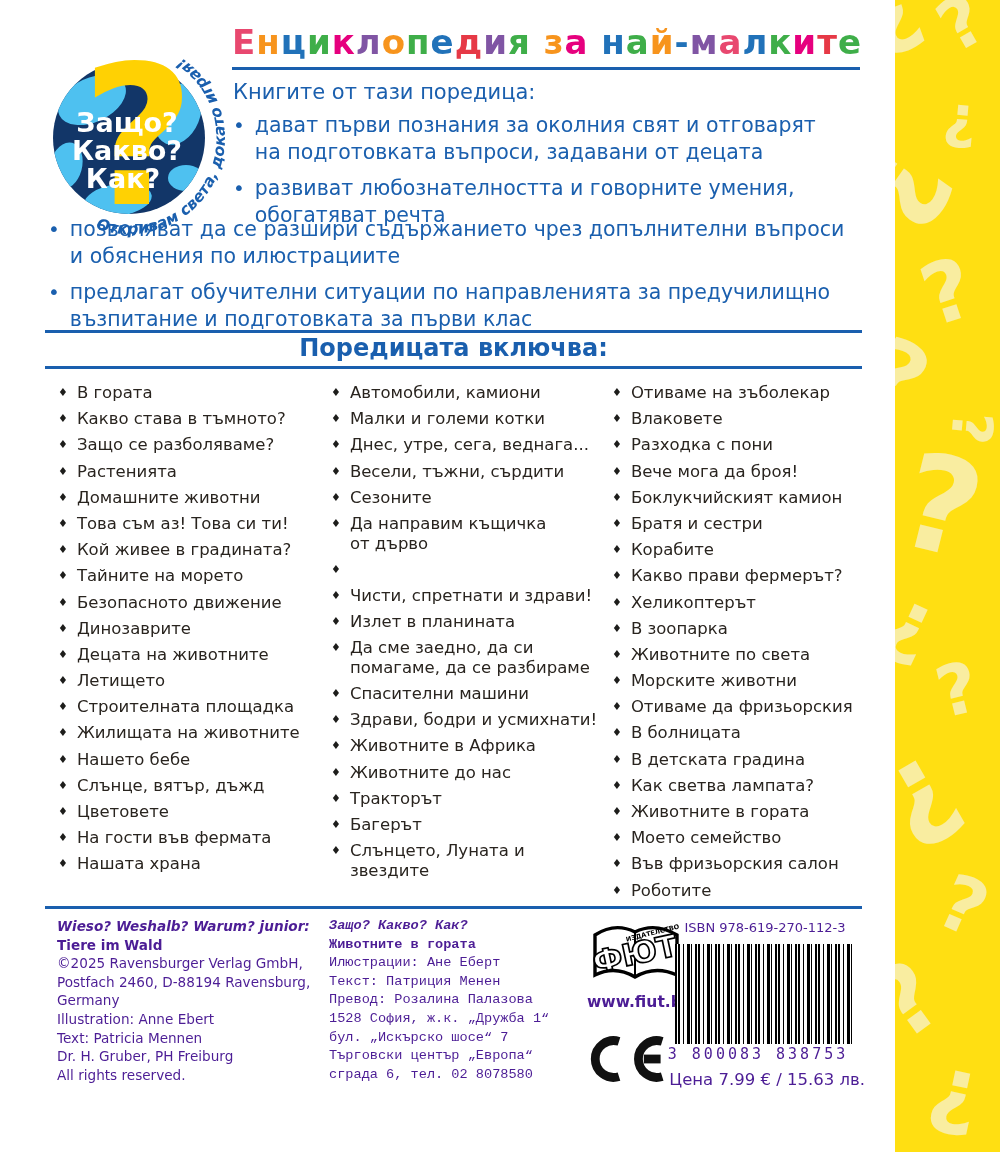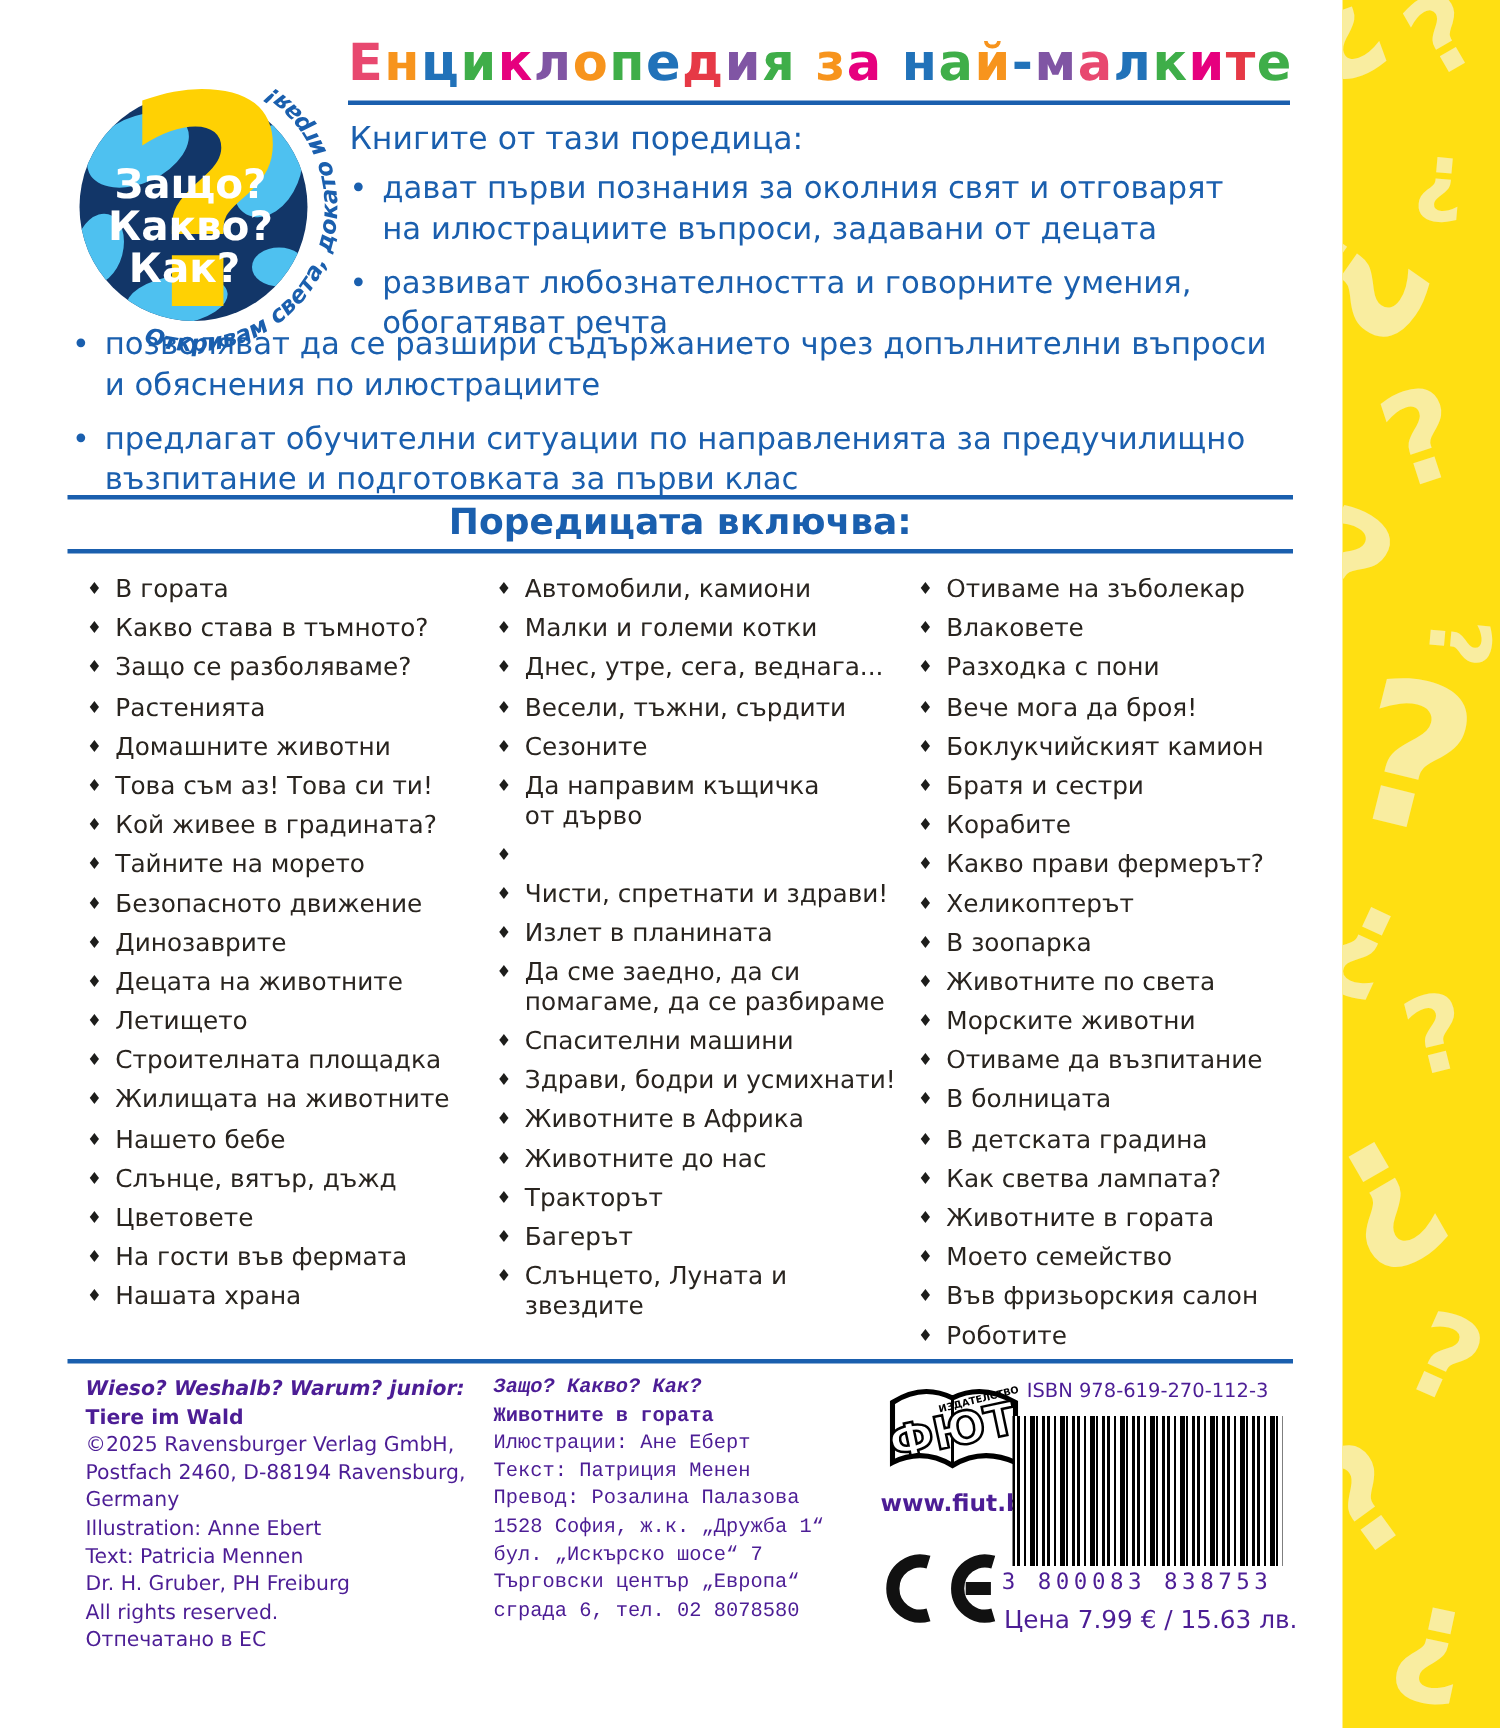--- a/index.html
+++ b/index.html
@@ -106,21 +106,21 @@
 </div>
 
 <div class="title"><span style="color: rgb(232, 72, 111);">Е</span><span style="color: rgb(247, 148, 29);">н</span><span style="color: rgb(33, 114, 185);">ц</span><span style="color: rgb(63, 174, 73);">и</span><span style="color: rgb(230, 0, 126);">к</span><span style="color: rgb(128, 85, 164);">л</span><span style="color: rgb(247, 148, 29);">о</span><span style="color: rgb(63, 174, 73);">п</span><span style="color: rgb(33, 114, 185);">е</span><span style="color: rgb(230, 57, 70);">д</span><span style="color: rgb(128, 85, 164);">и</span><span style="color: rgb(63, 174, 73);">я</span><span style="color: rgb(0, 0, 0);"> </span><span style="color: rgb(247, 148, 29);">з</span><span style="color: rgb(230, 0, 126);">а</span><span style="color: rgb(0, 0, 0);"> </span><span style="color: rgb(33, 114, 185);">н</span><span style="color: rgb(63, 174, 73);">а</span><span style="color: rgb(247, 148, 29);">й</span><span style="color: rgb(33, 114, 185);">-</span><span style="color: rgb(128, 85, 164);">м</span><span style="color: rgb(232, 72, 111);">а</span><span style="color: rgb(33, 114, 185);">л</span><span style="color: rgb(63, 174, 73);">к</span><span style="color: rgb(230, 0, 126);">и</span><span style="color: rgb(230, 57, 70);">т</span><span style="color: rgb(63, 174, 73);">е</span></div>
 <div class="rule rule-title"></div>
 
 <div class="intro intro-right">
   <p class="intro-heading">Книгите от тази поредица:</p>
   <div class="ib">
     <span class="dot">•</span>
     <span class="ib-text">дават първи познания за околния свят и отговарят
-на илюстрациите въпроси, задавани от децата</span>
+на подготовката въпроси, задавани от децата</span>
   </div>
   <div class="ib">
     <span class="dot">•</span>
     <span class="ib-text">развиват любознателността и говорните умения,
 обогатяват речта</span>
   </div>
 </div>
 <div class="intro intro-full">
   <div class="ib">
     <span class="dot">•</span>
@@ -333,21 +333,21 @@
       <li>
         <span class="diamond">♦</span>
         <span class="li-text">Животните по света</span>
       </li>
       <li>
         <span class="diamond">♦</span>
         <span class="li-text">Морските животни</span>
       </li>
       <li>
         <span class="diamond">♦</span>
-        <span class="li-text">Отиваме да възпитание</span>
+        <span class="li-text">Отиваме да фризьорския</span>
       </li>
       <li>
         <span class="diamond">♦</span>
         <span class="li-text">В болницата</span>
       </li>
       <li>
         <span class="diamond">♦</span>
         <span class="li-text">В детската градина</span>
       </li>
       <li>
@@ -379,21 +379,20 @@
     <div class="ft1">Wieso? Weshalb? Warum? junior:</div>
     <div class="ft2">Tiere im Wald</div>
     <ul>
         <li><span class="li-text">©2025 Ravensburger Verlag GmbH,</span></li>
         <li><span class="li-text">Postfach 2460, D-88194 Ravensburg,</span></li>
         <li><span class="li-text">Germany</span></li>
         <li><span class="li-text">Illustration: Anne Ebert</span></li>
         <li><span class="li-text">Text: Patricia Mennen</span></li>
         <li><span class="li-text">Dr. H. Gruber, PH Freiburg</span></li>
         <li><span class="li-text">All rights reserved.</span></li>
-        <li><span class="li-text">Отпечатано в ЕС</span></li>
       </ul>
   </div>
   <div class="fcol fcol-mid">
     <div class="ft1">Защо? Какво? Как?</div>
     <div class="ft2">Животните в гората</div>
     <ul>
         <li><span class="li-text">Илюстрации: Ане Еберт</span></li>
         <li><span class="li-text">Текст: Патриция Менен</span></li>
         <li><span class="li-text">Превод: Розалина Палазова</span></li>
         <li><span class="li-text">1528 София, ж.к. „Дружба 1“</span></li>

